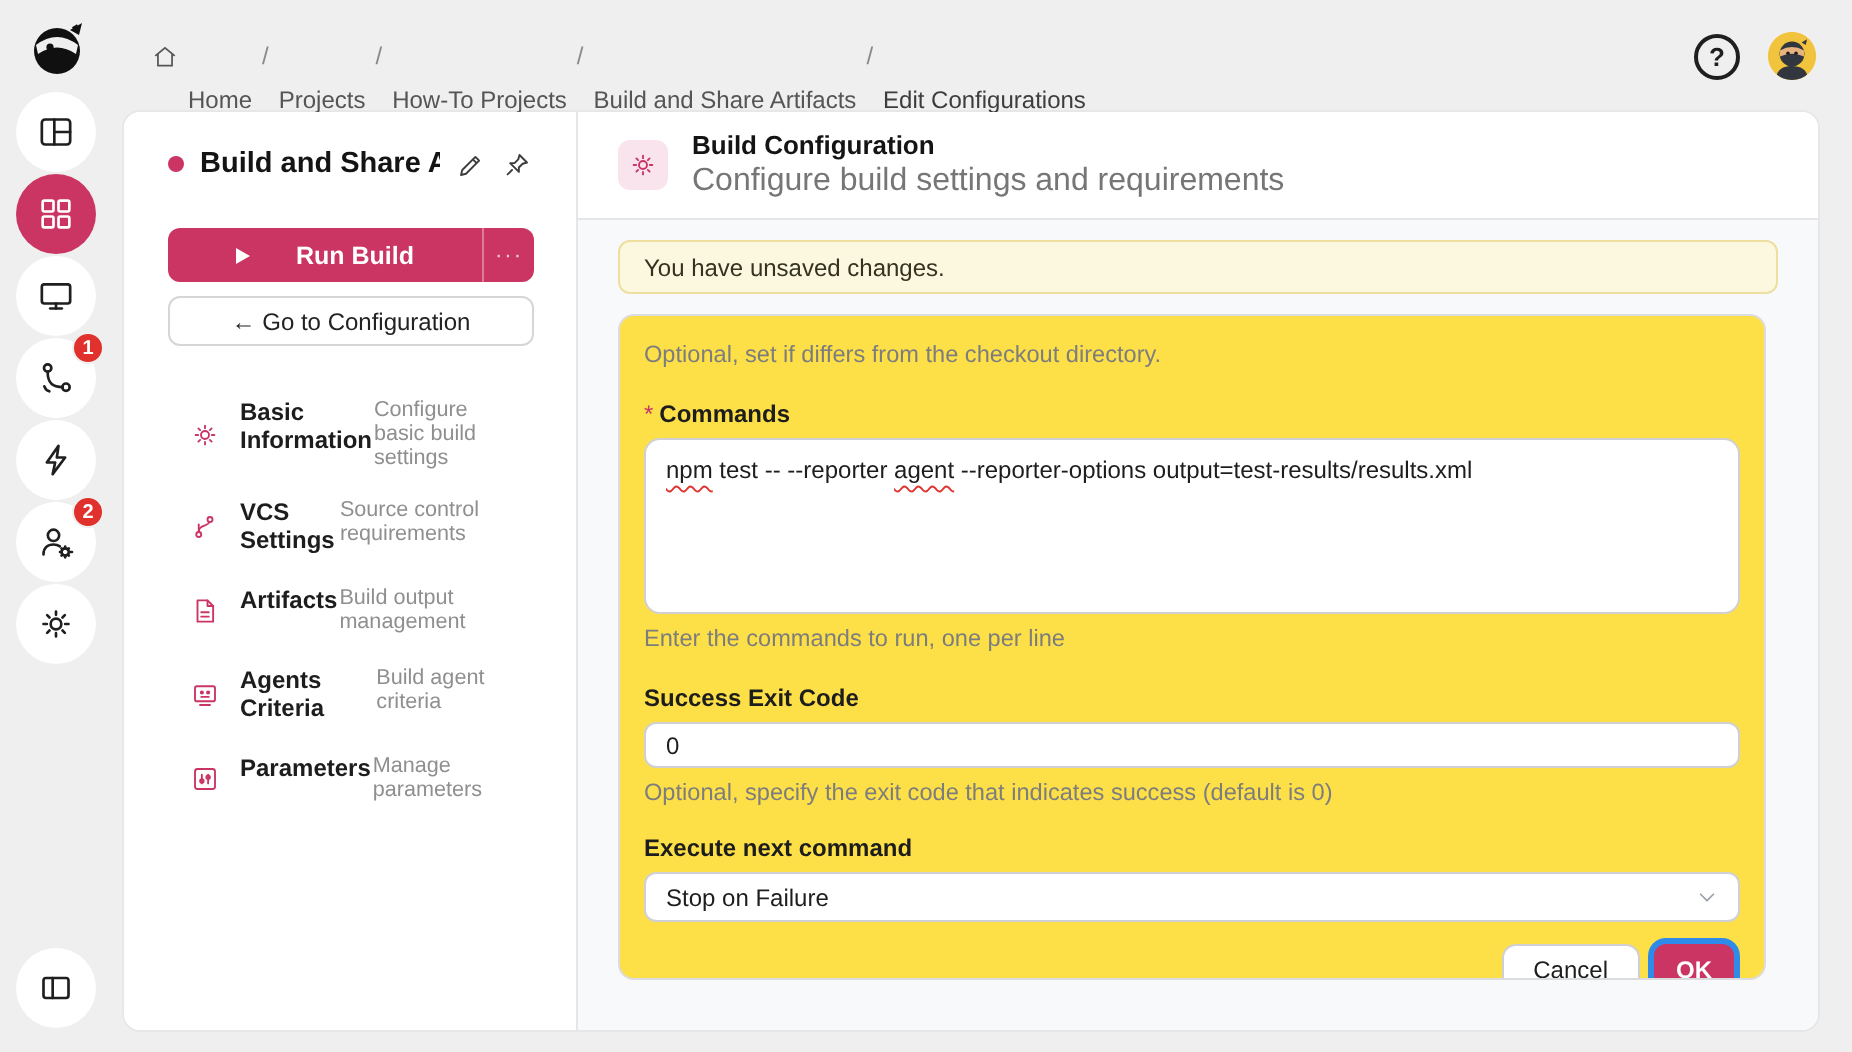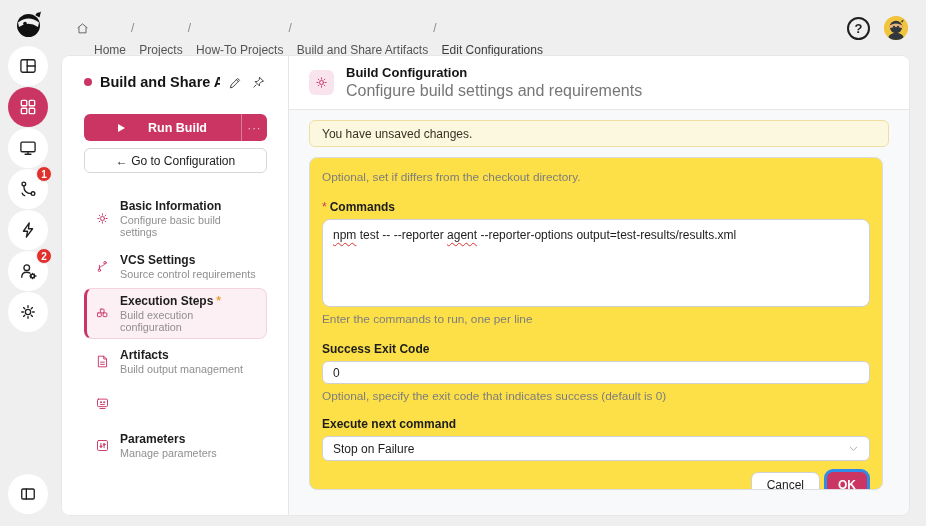--- a/index.html
+++ b/index.html
@@ -48,21 +48,21 @@
              justify-content:center; font-size:11px; color:rgba(255,255,255,0.75); letter-spacing:1px; cursor:pointer; }
   .playtri { width:0; height:0; border-left:7px solid #fff; border-top:4.5px solid transparent; border-bottom:4.5px solid transparent; }
   .gotobtn { margin-top:7px; width:183px; height:25px; background:#fff; border:1px solid #d6d6d8; border-radius:6px;
              display:flex; align-items:center; justify-content:center; font-size:12px; color:#222; cursor:pointer; }
 
   .navlist { margin-top:20px; display:flex; flex-direction:column; gap:2px; }
   .navitem { width:183px; min-height:40px; border-radius:8px; display:flex; align-items:center; gap:10px;
              padding:5px 8px 5px 10px; cursor:pointer; border:1px solid transparent; }
   .navitem.selected { background:#fdf0f5; border:1px solid #f4d2de; border-left:3px solid #cb3564; padding-left:8px; }
   .navitem svg { width:15px; height:15px; stroke:#cb3564; fill:none; stroke-width:1.5; stroke-linecap:round; stroke-linejoin:round; flex:none; }
-  .navtexts { display:flex; flex-direction:column; gap:1px; }
+  .navtexts { display:flex; gap:1px; }
   .navtitle { font-size:12px; font-weight:bold; color:#1d1d1d; }
   .navreq { color:#e8a33d; font-weight:bold; margin-left:3px; }
   .navsub { font-size:10.8px; color:#8f8f8f; }
 
   
   .rightcol { flex:1; display:flex; flex-direction:column; background:#f8f9fb; }
   .mainheader { height:54px; background:#fff; border-bottom:1px solid #e6e6e8; display:flex; align-items:center;
                 gap:12px; padding-left:20px; flex:none; }
   .hicon { width:25px; height:25px; border-radius:6px; background:#f9e4ed; display:flex; align-items:center; justify-content:center; }
   .hicon svg { width:15px; height:15px; stroke:#cb3564; fill:none; stroke-width:1.5; stroke-linecap:round; }
@@ -254,31 +254,20 @@
           <circle cx="16" cy="6" r="2"></circle>
           <path d="M7 16 C7 10 14 12 15.5 8"></path>
           <path d="M7 16 V10"></path>
         </svg>
         <div class="navtexts">
           <span class="navtitle">VCS Settings</span>
           <span class="navsub">Source control requirements</span>
         </div>
       </div>
 
-      <div class="navitem selected">
-        <svg viewBox="0 0 24 24">
-          <rect x="4" y="11" width="6" height="6" rx="1"></rect>
-          <rect x="13" y="11" width="6" height="6" rx="1"></rect>
-          <rect x="8.5" y="5" width="6" height="6" rx="1"></rect>
-        </svg>
-        <div class="navtexts">
-          <span class="navtitle"><span>Execution Steps</span><span class="navreq">*</span></span>
-          <span class="navsub">Build execution configuration</span>
-        </div>
-      </div>
 
       <div class="navitem">
         <svg viewBox="0 0 24 24">
           <path d="M6 3.5 H14 L18.5 8 V20.5 H6 Z"></path>
           <path d="M14 3.5 V8 H18.5"></path>
           <path d="M9 13 H15 M9 16.5 H15"></path>
         </svg>
         <div class="navtexts">
           <span class="navtitle">Artifacts</span>
           <span class="navsub">Build output management</span>
@@ -286,20 +275,24 @@
       </div>
 
       <div class="navitem">
         <svg viewBox="0 0 24 24">
           <rect x="4" y="5" width="16" height="12" rx="1.5"></rect>
           <circle cx="9.5" cy="10" r="0.9" fill="#cb3564"></circle>
           <circle cx="14.5" cy="10" r="0.9" fill="#cb3564"></circle>
           <path d="M9 13.5 H15"></path>
           <path d="M8 20 H16"></path>
         </svg>
+        <div class="navtexts">
+          <span class="navtitle">Agents Criteria</span>
+          <span class="navsub">Build agent criteria</span>
+        </div>
       </div>
 
       <div class="navitem">
         <svg viewBox="0 0 24 24">
           <rect x="4" y="4" width="16" height="16" rx="2"></rect>
           <path d="M9.5 8.5 V15.5 M14.5 8.5 V15.5"></path>
           <circle cx="9.5" cy="13.5" r="1.4"></circle>
           <circle cx="14.5" cy="10.5" r="1.4"></circle>
         </svg>
         <div class="navtexts">

